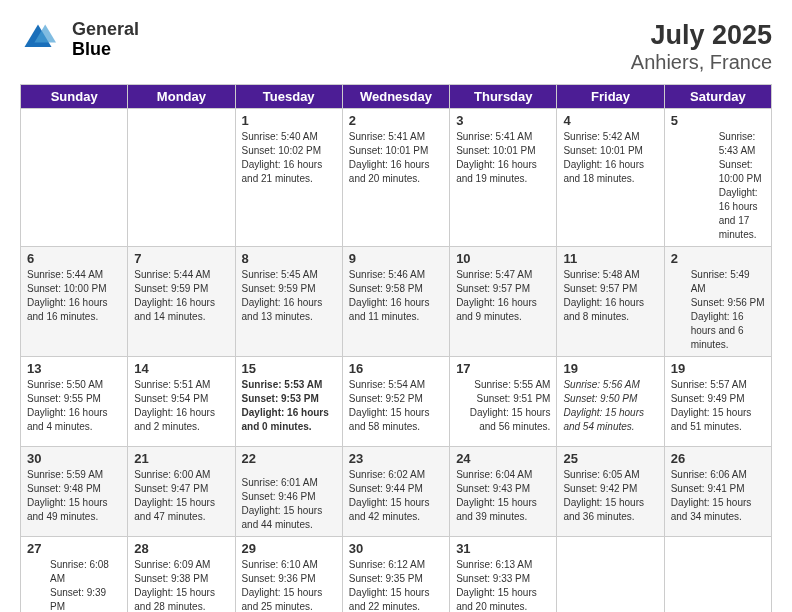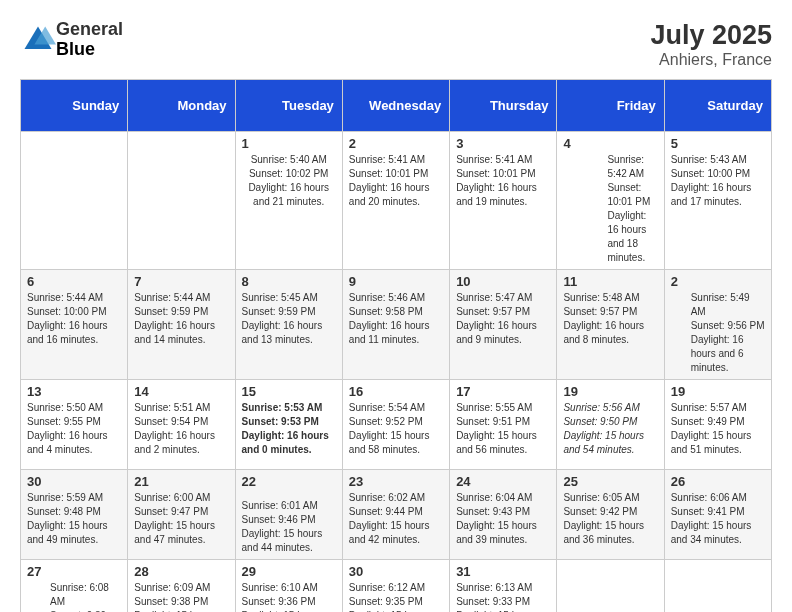--- a/index.html
+++ b/index.html
@@ -11,22 +11,22 @@
       padding: 20px;
     }
     .header {
       display: flex;
       justify-content: space-between;
       align-items: flex-start;
       margin-bottom: 10px;
     }
     .logo {
       display: flex;
-      align-items: center;
-      gap: 0;
+      align-items: flex-start;
+      gap: 16px;
     }
     .logo-text {
       display: flex;
       flex-direction: column;
       font-size: 18px;
       font-weight: bold;
       line-height: 1.1;
     }
     .logo-general { color: #333; }
     .logo-blue { color: #000000; }
@@ -36,33 +36,33 @@
     }
     .title-block {
       text-align: right;
     }
     .month-title {
       font-size: 27px;
       font-weight: bold;
       color: #333;
     }
     .location-title {
-      font-size: 16px;
+      font-size: 20px;
       color: #555;
     }
     .calendar {
       width: 100%;
       border-collapse: collapse;
       border: 1px solid #ccc;
     }
     .calendar th {
-      background-color: #1d4ed8;
+      background-color: #4c1d95;
       color: #fff;
-      text-align: right;
-      padding: 18px 8px;
+      text-align: center;
+      padding: 4px 8px;
       font-size: 13px;
       border: 1px solid #ccc;
     }
     .calendar td {
       vertical-align: top;
       border: 1px solid #ccc;
       padding: 4px 6px;
       width: calc(100% / 7);
       min-height: 80px;
       height: 90px;
@@ -116,45 +116,45 @@
       <th>Friday</th>
       <th>Saturday</th>
     </tr>
   </thead>
   <tbody id="calendar-body">
   <tr class="row-white">
         <td></td>
         <td></td>
         <td>
           <div class="day-number">1</div>
-          <div class="day-info" style="white-space: pre-line; text-align: center;">Sunrise: 5:40 AM
+          <div class="day-info" style="white-space: pre-line;">Sunrise: 5:40 AM
 Sunset: 10:02 PM
 Daylight: 16 hours and 21 minutes.</div>
         </td>
         <td>
           <div class="day-number">2</div>
           <div class="day-info" style="white-space: pre-line;">Sunrise: 5:41 AM
 Sunset: 10:01 PM
 Daylight: 16 hours and 20 minutes.</div>
         </td>
         <td>
           <div class="day-number">3</div>
           <div class="day-info" style="white-space: pre-line;">Sunrise: 5:41 AM
 Sunset: 10:01 PM
 Daylight: 16 hours and 19 minutes.</div>
         </td>
         <td>
           <div class="day-number">4</div>
-          <div class="day-info" style="white-space: pre-line; margin-left: 44px;">Sunrise: 5:42 AM
+          <div class="day-info" style="white-space: pre-line;">Sunrise: 5:42 AM
 Sunset: 10:01 PM
 Daylight: 16 hours and 18 minutes.</div>
         </td>
         <td>
           <div class="day-number">5</div>
-          <div class="day-info" style="white-space: pre-line;">Sunrise: 5:43 AM
+          <div class="day-info" style="white-space: pre-line; margin-left: 48px;">Sunrise: 5:43 AM
 Sunset: 10:00 PM
 Daylight: 16 hours and 17 minutes.</div>
         </td>
       </tr>
       <tr class="row-alt">
         <td>
           <div class="day-number">6</div>
           <div class="day-info" style="white-space: pre-line;">Sunrise: 5:44 AM
 Sunset: 10:00 PM
 Daylight: 16 hours and 16 minutes.</div>
@@ -216,21 +216,21 @@
 Daylight: 16 hours and 0 minutes.</div>
         </td>
         <td>
           <div class="day-number">16</div>
           <div class="day-info" style="white-space: pre-line;">Sunrise: 5:54 AM
 Sunset: 9:52 PM
 Daylight: 15 hours and 58 minutes.</div>
         </td>
         <td>
           <div class="day-number">17</div>
-          <div class="day-info" style="white-space: pre-line;">Sunrise: 5:55 AM
+          <div class="day-info" style="white-space: pre-line; text-align: right;">Sunrise: 5:55 AM
 Sunset: 9:51 PM
 Daylight: 15 hours and 56 minutes.</div>
         </td>
         <td>
           <div class="day-number">19</div>
           <div class="day-info" style="white-space: pre-line; font-style: italic;">Sunrise: 5:56 AM
 Sunset: 9:50 PM
 Daylight: 15 hours and 54 minutes.</div>
         </td>
         <td>

